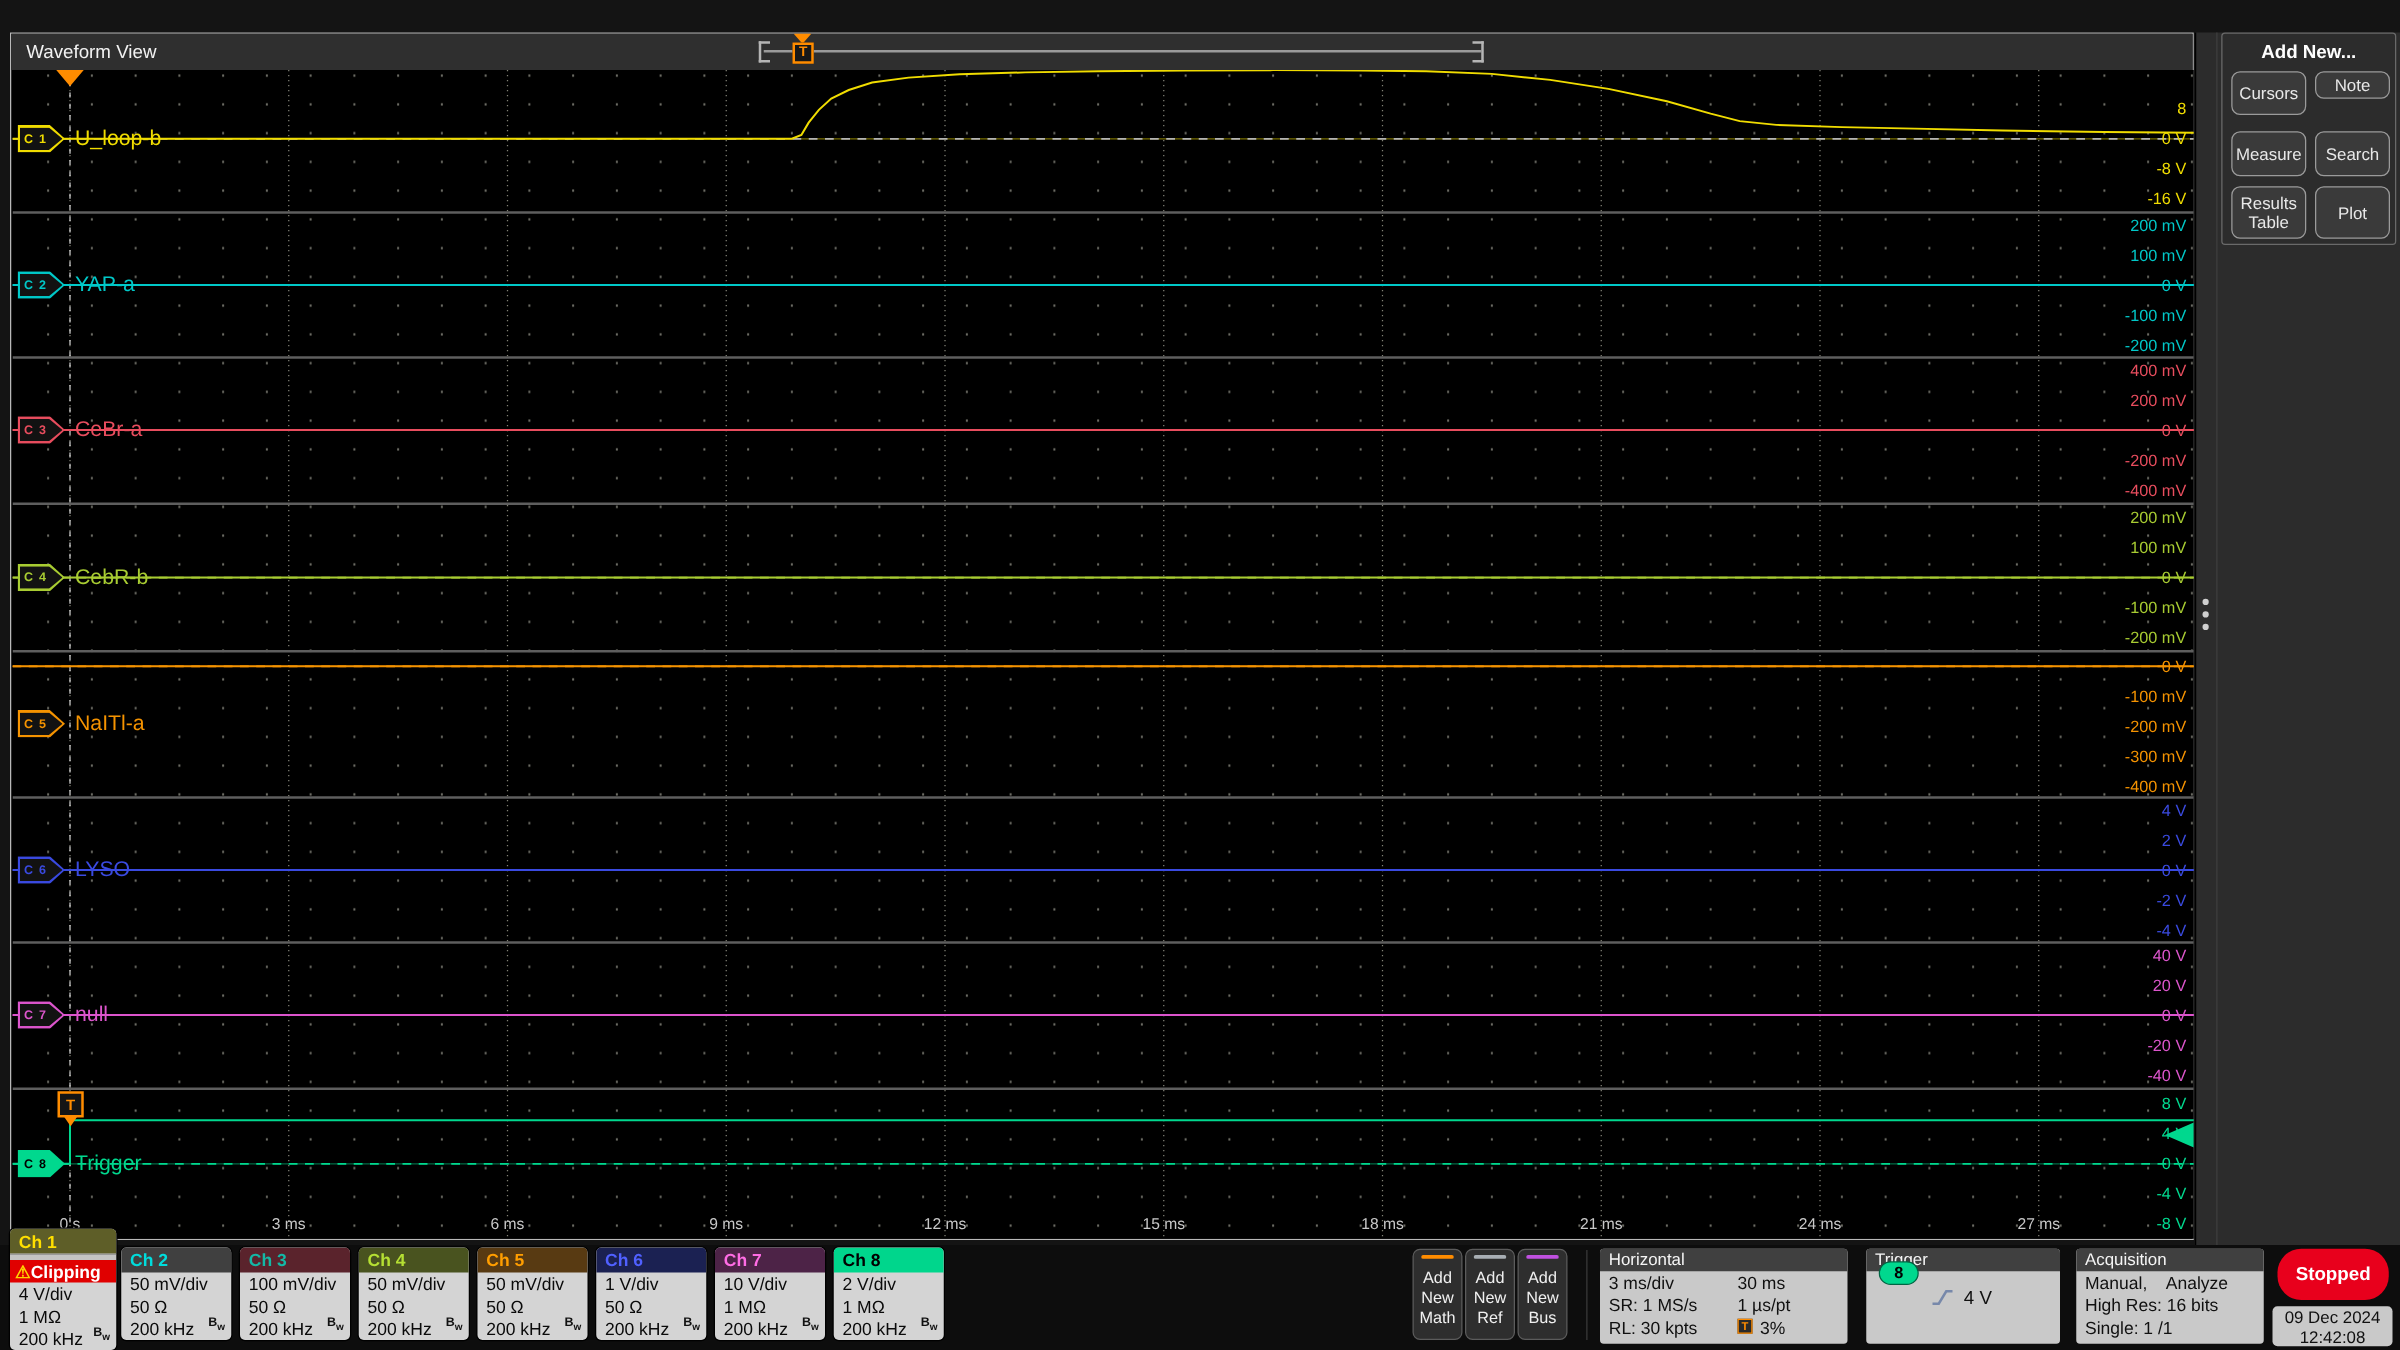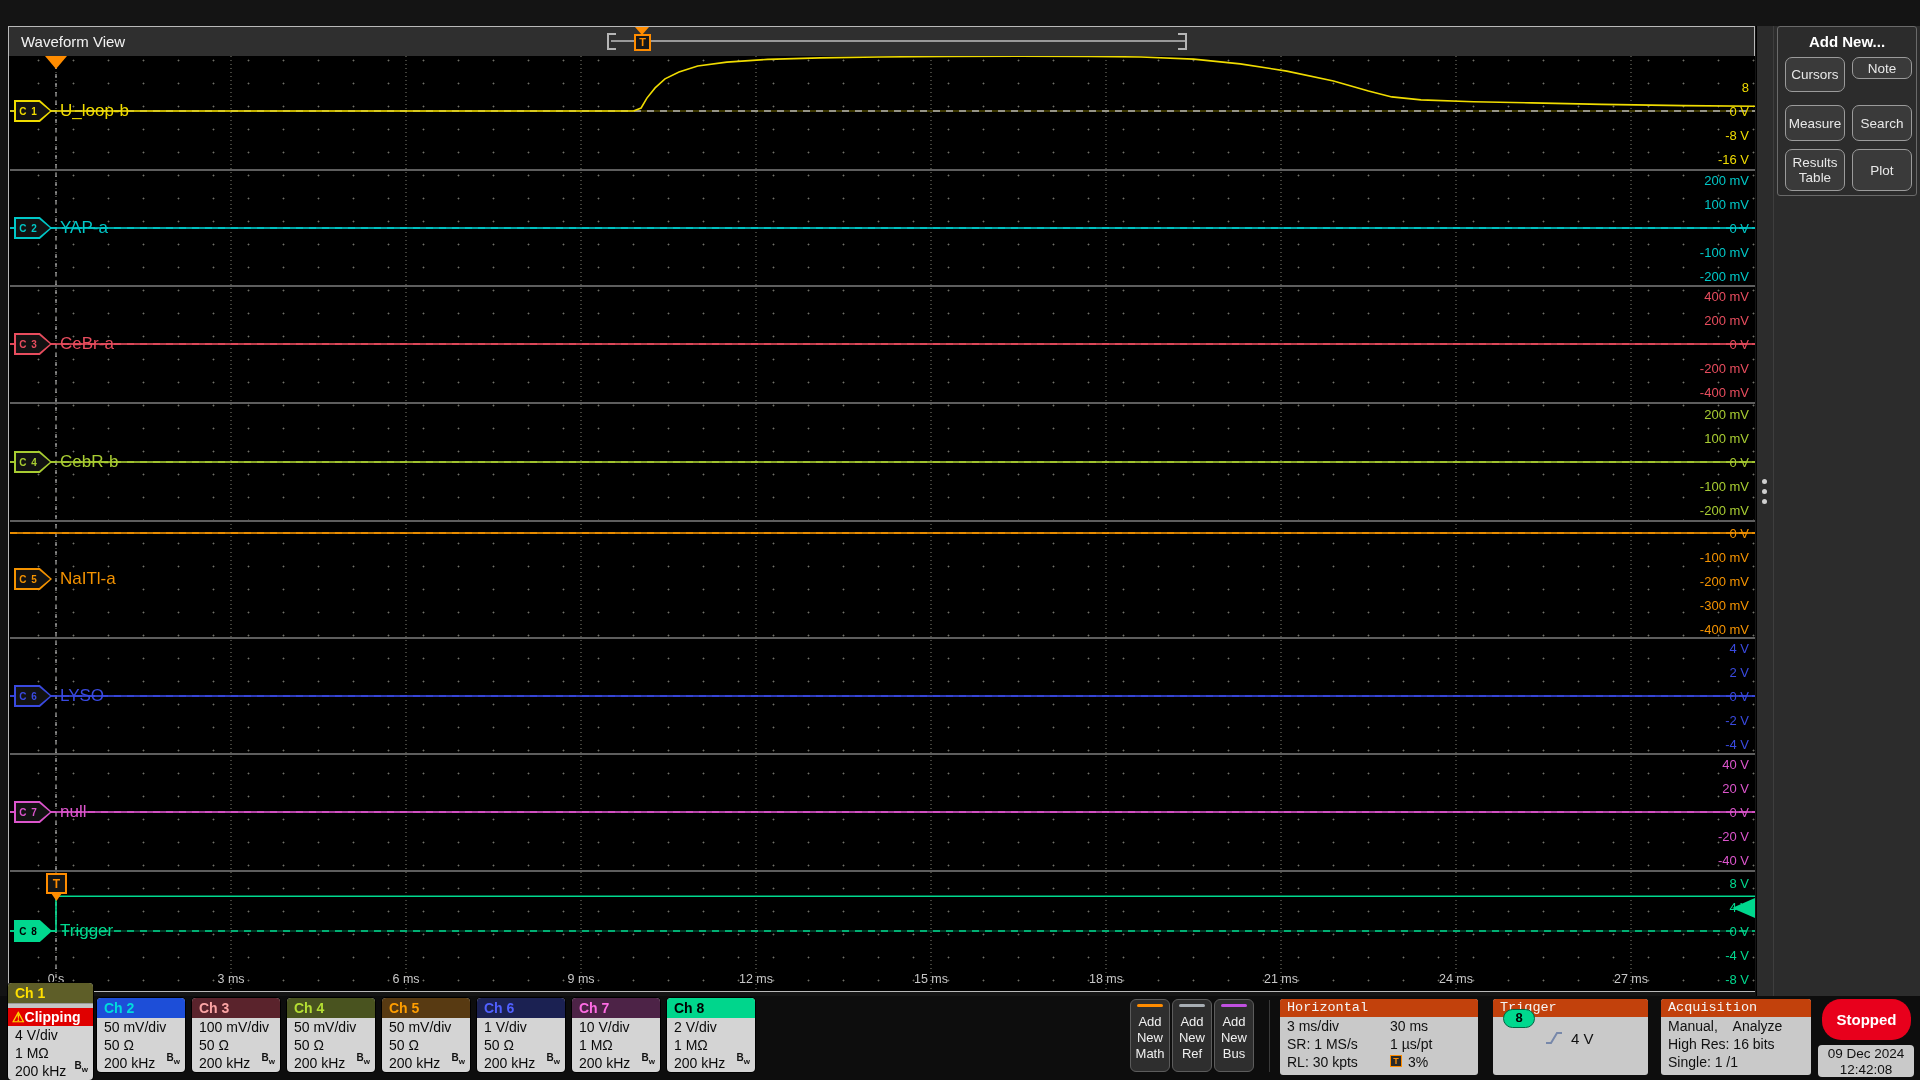--- a/index.html
+++ b/index.html
@@ -38,21 +38,21 @@
   .bbadge .hdr{height:20px;font-size:14px;font-weight:bold;padding:2px 0 0 7px;}
   .bbadge .row{font-size:14px;line-height:18px;padding-left:7px;color:#0a0a0a;white-space:nowrap;position:relative;}
   .bbadge .clip{background:#e00000;color:#fff;font-weight:bold;font-size:14px;line-height:18px;padding-left:4px;}
   .bbadge .sep{height:5px;background:#c4c4c4;border-top:1px solid #9a9a9a;}
   .bw{position:absolute;right:5px;bottom:1px;font-size:10px;font-weight:bold;color:#111;}
   .bw sub{font-size:8px;}
   .addnew-btn{position:absolute;width:40px;height:73px;background:#2e2e2e;border:1px solid #5c5c5c;border-radius:6px;
     color:#f0f0f0;font-size:13px;text-align:center;padding-top:14px;line-height:16px;}
   .addnew-btn .accent{position:absolute;left:6px;right:6px;top:4px;height:3px;border-radius:2px;}
   .panel{position:absolute;background:#c9c9c9;border-radius:3px;overflow:hidden;}
-  .panel .phdr{background:#c2410c;color:#f5f5f5;font-size:13.5px;padding:1px 4px 2px 7px;font-family:Liberation Mono, monospace;}
+  .panel .phdr{background:#404040;color:#f5f5f5;font-size:13.5px;padding:1px 4px 2px 7px;}
   .panel .prow{font-size:14px;line-height:18px;color:#101010;position:relative;padding-left:7px;white-space:nowrap;}
   .stopped{position:absolute;left:1822px;top:3px;width:89px;height:41px;background:#e8001c;border-radius:19px;
     color:#fff;font-weight:bold;font-size:15px;display:flex;align-items:center;justify-content:center;}
   .datetime{position:absolute;left:1818px;top:49px;width:96px;height:32px;background:#c9c9c9;border-radius:4px;
     font-size:13.5px;color:#101010;text-align:center;line-height:16px;padding-top:1px;}
   
   .rightpanel{position:absolute;left:1756px;top:26px;width:164px;height:970px;background:#2c2c2c;border-left:1px solid #000;}
   .rp-divider{position:absolute;left:16px;top:0;width:1px;height:100%;background:#3e3e3e;}
   .drag-dots{position:absolute;left:3px;top:448px;width:8px;height:46px;}
   .drag-dots i{display:block;width:5px;height:5px;border-radius:50%;background:#cfcfcf;margin:5px auto;}
@@ -261,27 +261,27 @@
     <div id="bbadges">
         <div class="bbadge" style="left: 8px; width: 85px; top: -13px;">
           <div class="hdr" style="background:#5e5e28;color:#ffdf00">Ch 1</div>
           <div class="sep"></div>
           <div class="clip"><span style="color:#ffd400">⚠</span>Clipping</div>
           <div class="row">4 V/div</div>
           <div class="row">1 MΩ</div>
           <div class="row">200 kHz<span class="bw">B<sub>w</sub></span></div>
         </div>
         <div class="bbadge" style="left: 97px; width: 88px; top: 2px;">
-          <div class="hdr" style="background:#1d4ed8;color:#00dcdc">Ch 2</div>
+          <div class="hdr" style="background:#404040;color:#00dcdc">Ch 2</div>
           <div class="row">50 mV/div</div>
           <div class="row">50 Ω</div>
           <div class="row">200 kHz<span class="bw">B<sub>w</sub></span></div>
         </div>
         <div class="bbadge" style="left: 192px; width: 88px; top: 2px;">
-          <div class="hdr" style="background:#5a232c;color:#fca5a5">Ch 3</div>
+          <div class="hdr" style="background:#5a232c;color:#14b8a6">Ch 3</div>
           <div class="row">100 mV/div</div>
           <div class="row">50 Ω</div>
           <div class="row">200 kHz<span class="bw">B<sub>w</sub></span></div>
         </div>
         <div class="bbadge" style="left: 287px; width: 88px; top: 2px;">
           <div class="hdr" style="background:#49531f;color:#b5df33">Ch 4</div>
           <div class="row">50 mV/div</div>
           <div class="row">50 Ω</div>
           <div class="row">200 kHz<span class="bw">B<sub>w</sub></span></div>
         </div>

